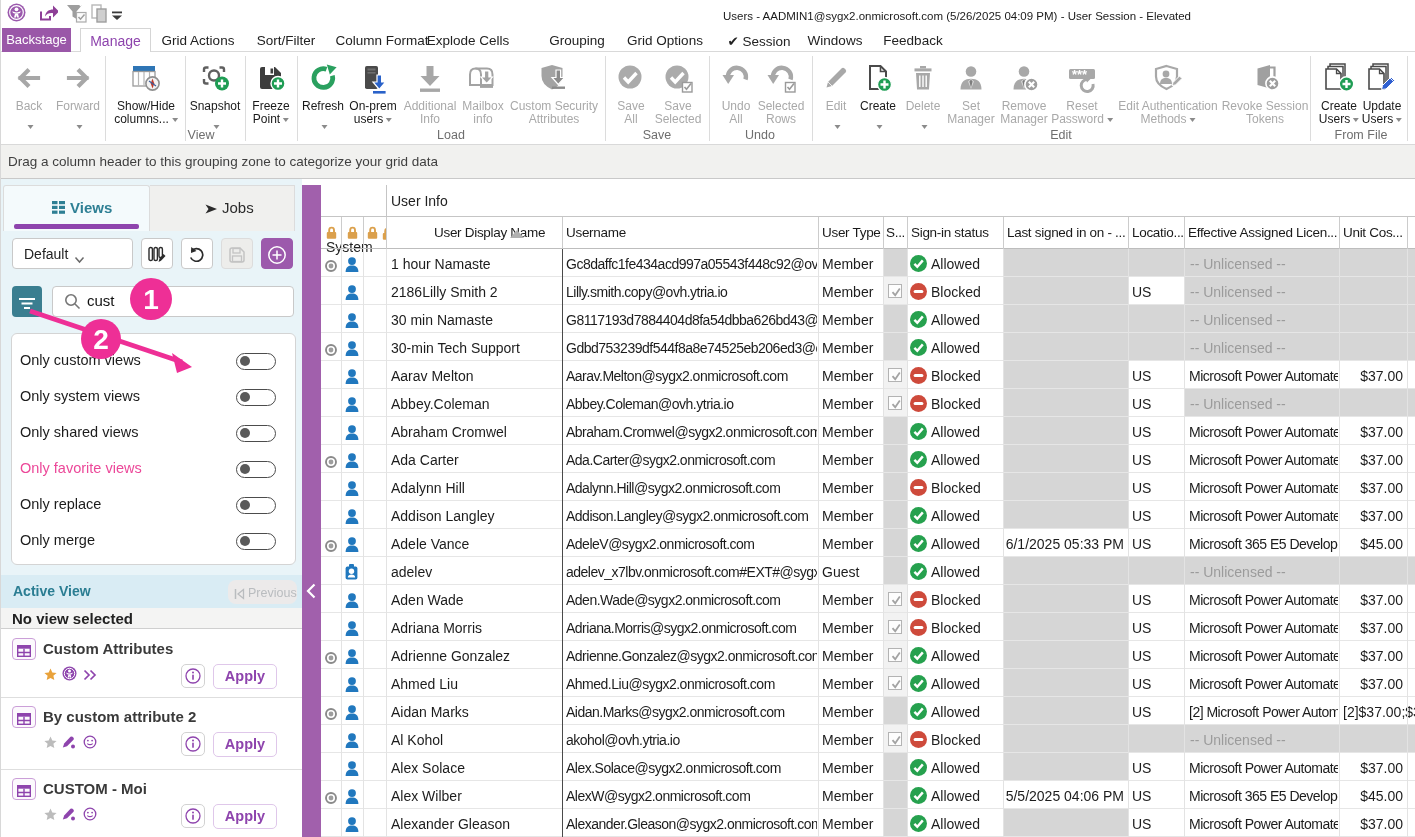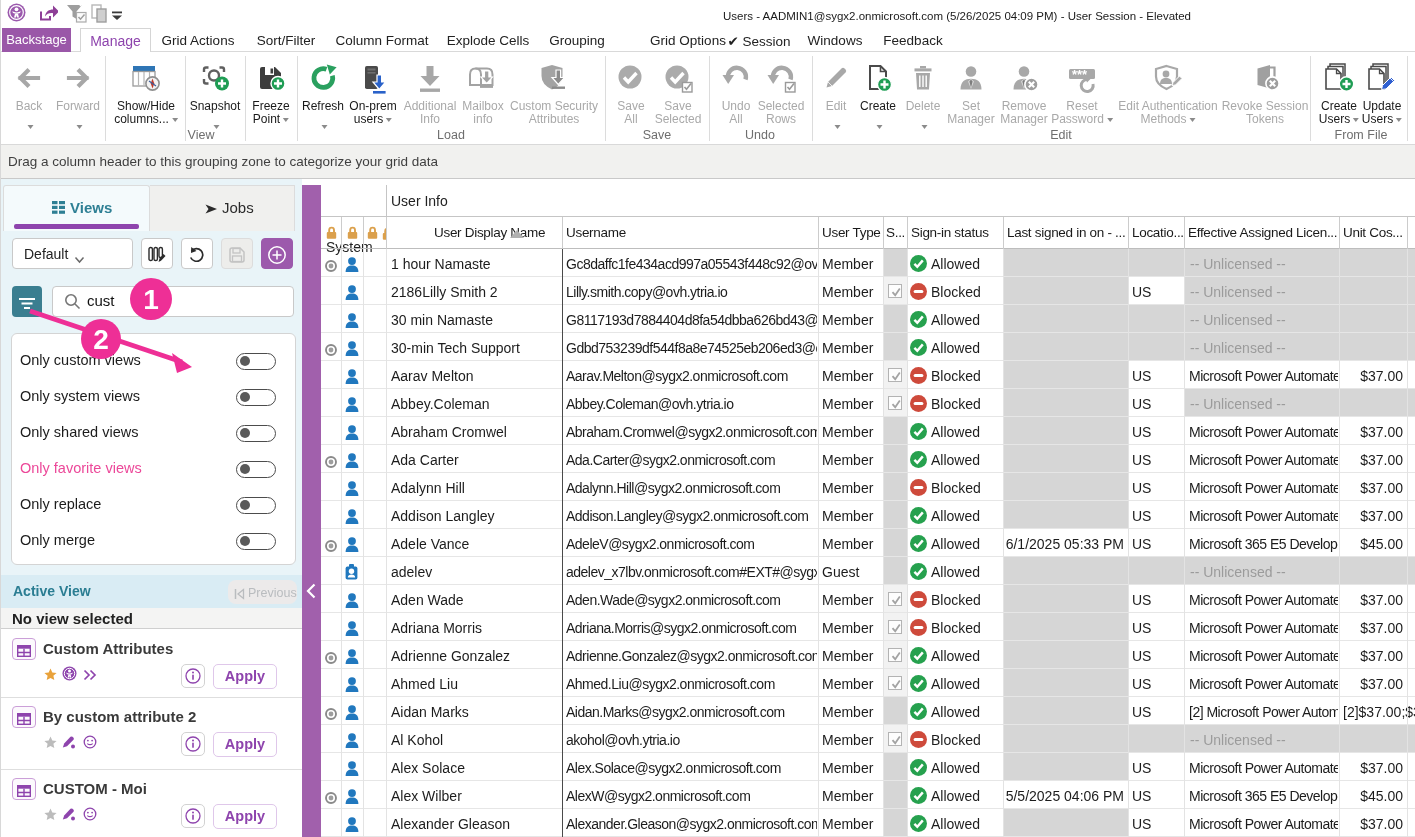--- a/index.html
+++ b/index.html
@@ -26,23 +26,23 @@
       <rect x="1" y="0.5" width="10" height="1.8" fill="#3a3a3a"></rect>
       <path d="M1 4.5 H11 L6 9 Z" fill="#3a3a3a"></path>
     </svg></div>
 <div class="ab" style="left:723px;top:10px;font-size:11.5px;color:#1a1a1a;">Users - AADMIN1@sygx2.onmicrosoft.com (5/26/2025 04:09 PM) - User Session - Elevated</div>
 <div class="ab" style="left:0;top:28px;width:1415px;height:24px;background:#fff;border-bottom:1px solid #d9d9d9;"></div>
 <div class="ab" style="left:2px;top:28px;width:69px;height:24px;background:#9a57a8;color:#fff;font-size:13px;text-align:center;line-height:24px;">Backstage</div>
 <div class="ab" style="left:80px;top:28px;width:71px;height:25px;background:#fff;border:1px solid #d5d5d5;border-bottom:none;color:#8e44ad;font-size:14px;text-align:center;line-height:24px;">Manage</div>
 <div class="ab ct" style="left:198px;top:33px;font-size:13.5px;color:#222;">Grid Actions</div>
 <div class="ab ct" style="left:286px;top:33px;font-size:13.5px;color:#222;">Sort/Filter</div>
 <div class="ab ct" style="left:382px;top:33px;font-size:13.5px;color:#222;">Column Format</div>
-<div class="ab ct" style="left:488px;top:33px;font-size:13.5px;color:#222;">Explode Cells</div>
+<div class="ab ct" style="left:468px;top:33px;font-size:13.5px;color:#222;">Explode Cells</div>
 <div class="ab ct" style="left:577px;top:33px;font-size:13.5px;color:#222;">Grouping</div>
-<div class="ab ct" style="left:665px;top:33px;font-size:13.5px;color:#222;margin-left:23px;">Grid Options</div>
+<div class="ab ct" style="left:665px;top:33px;font-size:13.5px;color:#222;">Grid Options</div>
 <div class="ab ct" style="left:759px;top:33px;font-size:13.5px;color:#222;">✔ Session</div>
 <div class="ab ct" style="left:835px;top:33px;font-size:13.5px;color:#222;">Windows</div>
 <div class="ab ct" style="left:913px;top:33px;font-size:13.5px;color:#222;">Feedback</div>
 <div class="ab" style="left:0;top:52px;width:1415px;height:93px;background:#fff;"></div>
 <div class="ab" style="left:105px;top:56px;width:1px;height:85px;background:#dcdcdc;"></div>
 <div class="ab" style="left:185px;top:56px;width:1px;height:85px;background:#dcdcdc;"></div>
 <div class="ab" style="left:245px;top:56px;width:1px;height:85px;background:#dcdcdc;"></div>
 <div class="ab" style="left:297px;top:56px;width:1px;height:85px;background:#dcdcdc;"></div>
 <div class="ab" style="left:605px;top:56px;width:1px;height:85px;background:#dcdcdc;"></div>
 <div class="ab" style="left:709px;top:56px;width:1px;height:85px;background:#dcdcdc;"></div>

